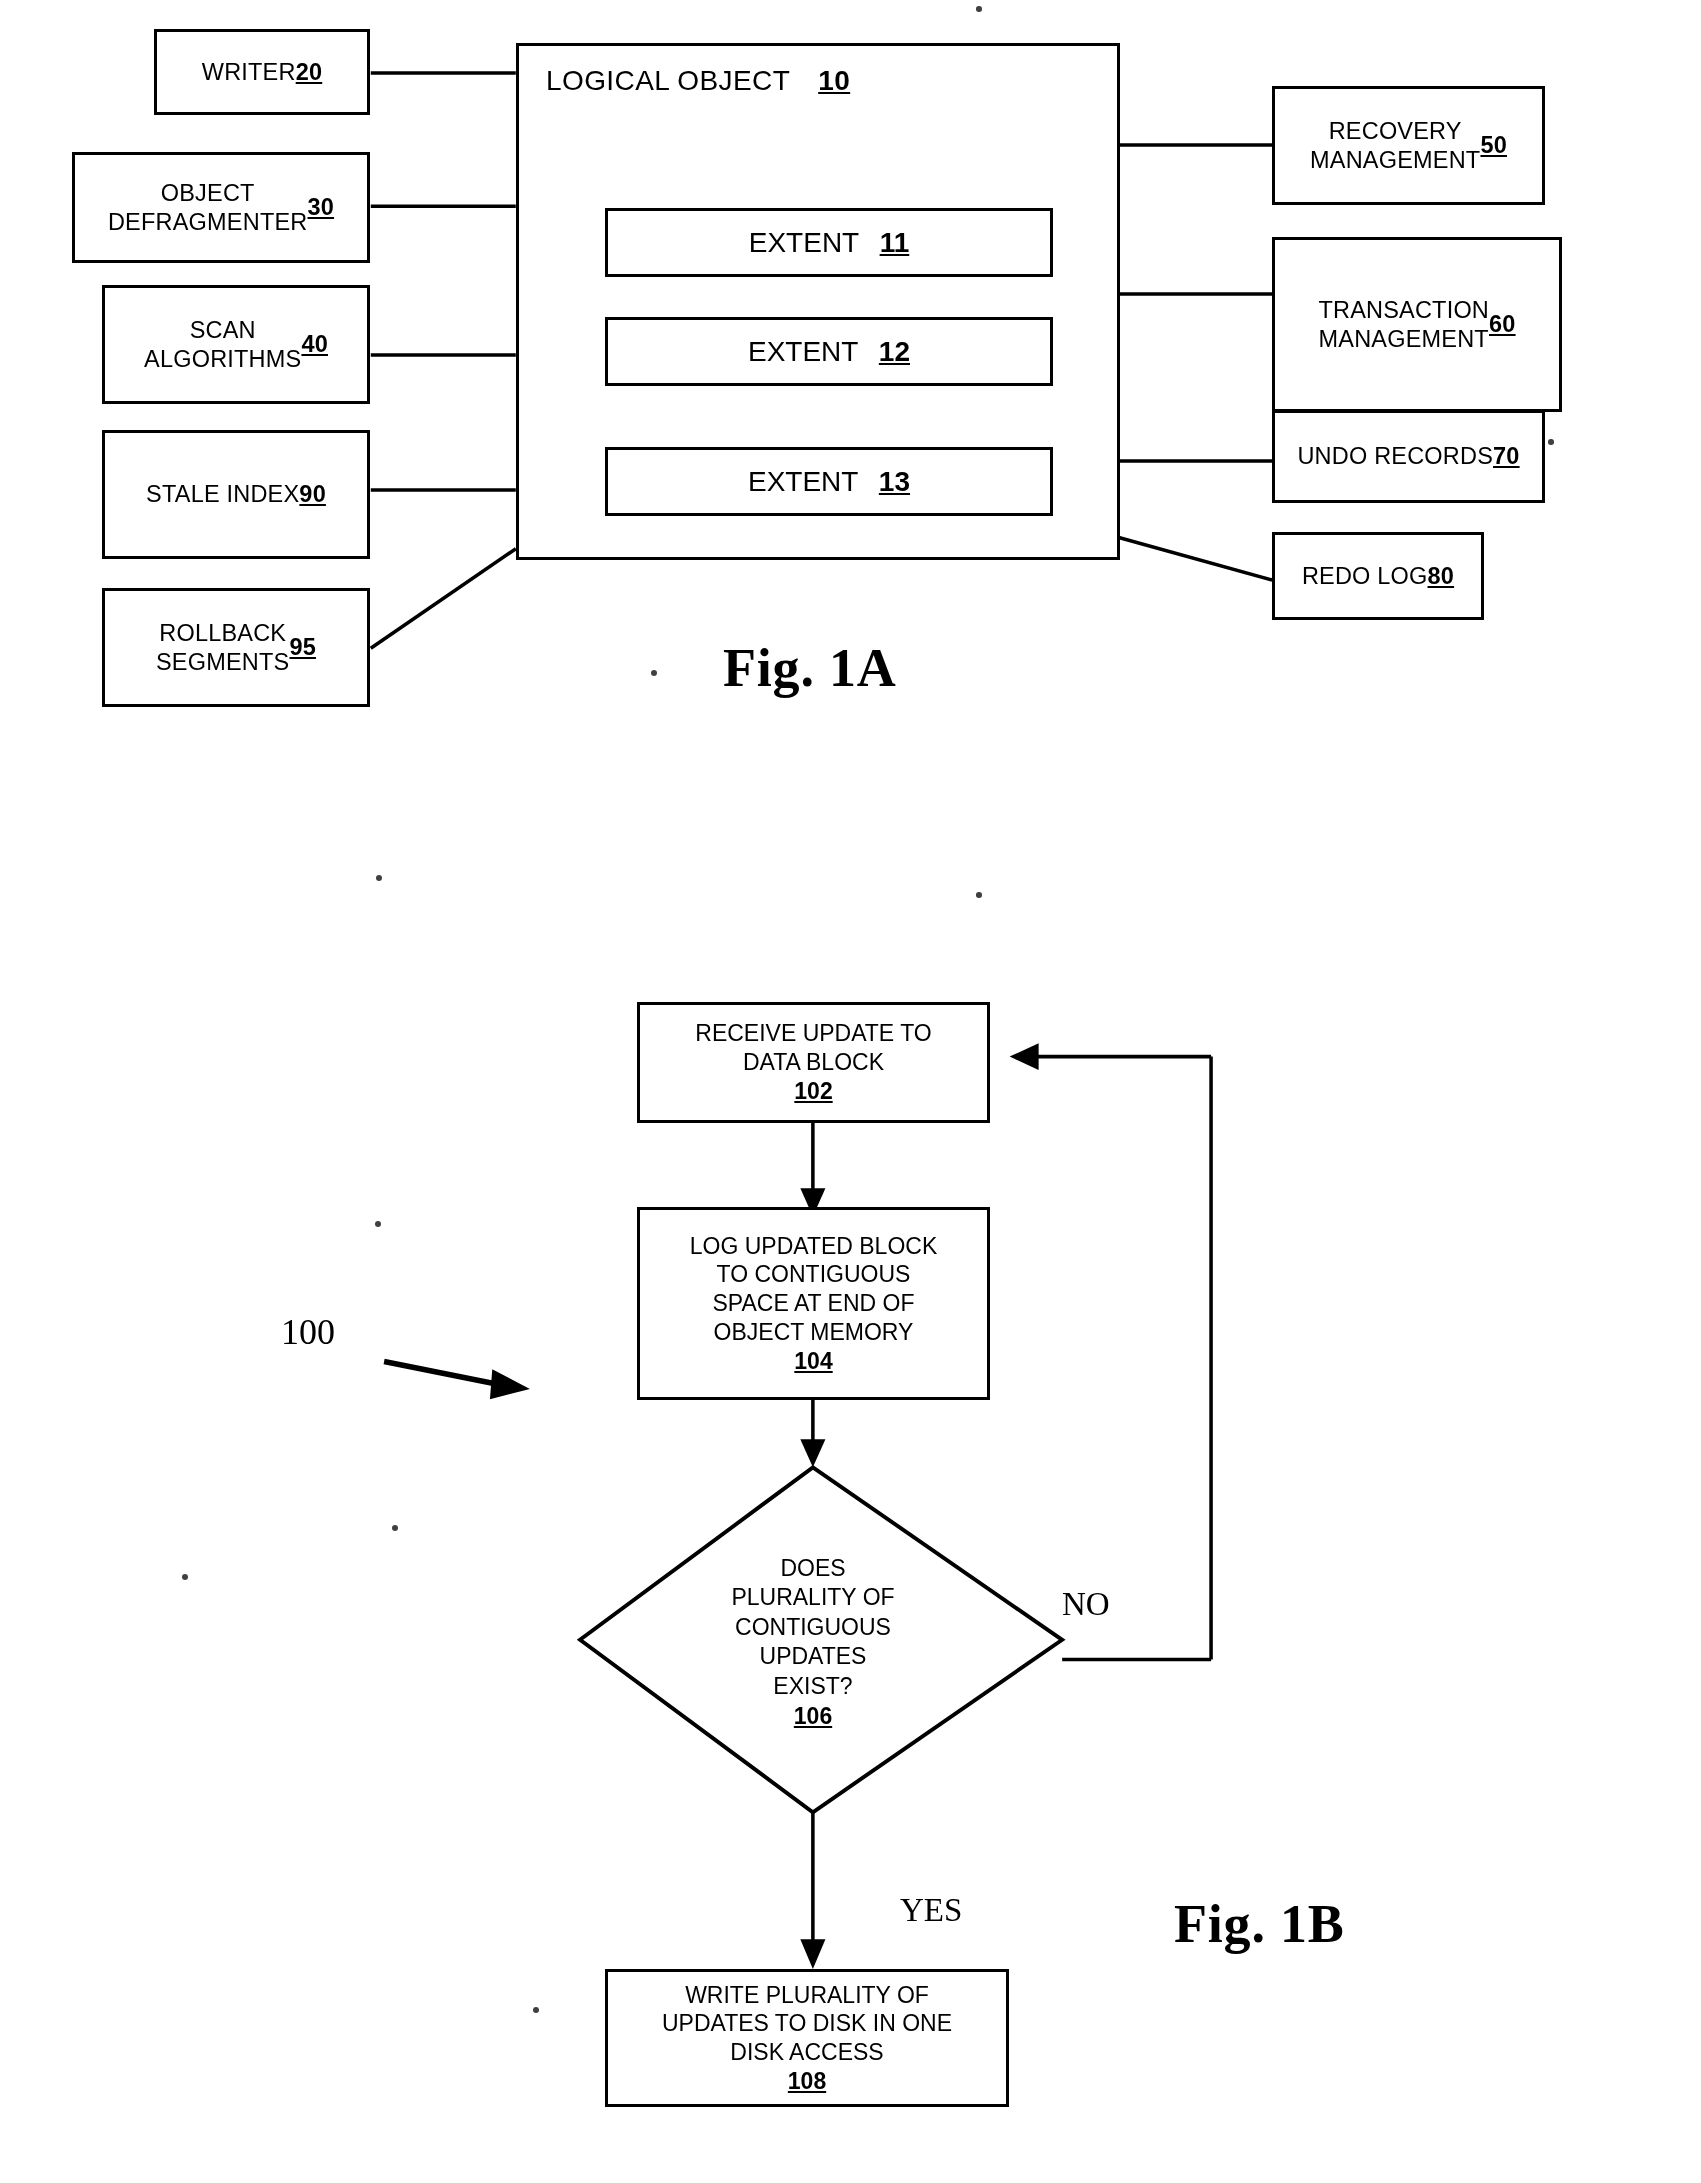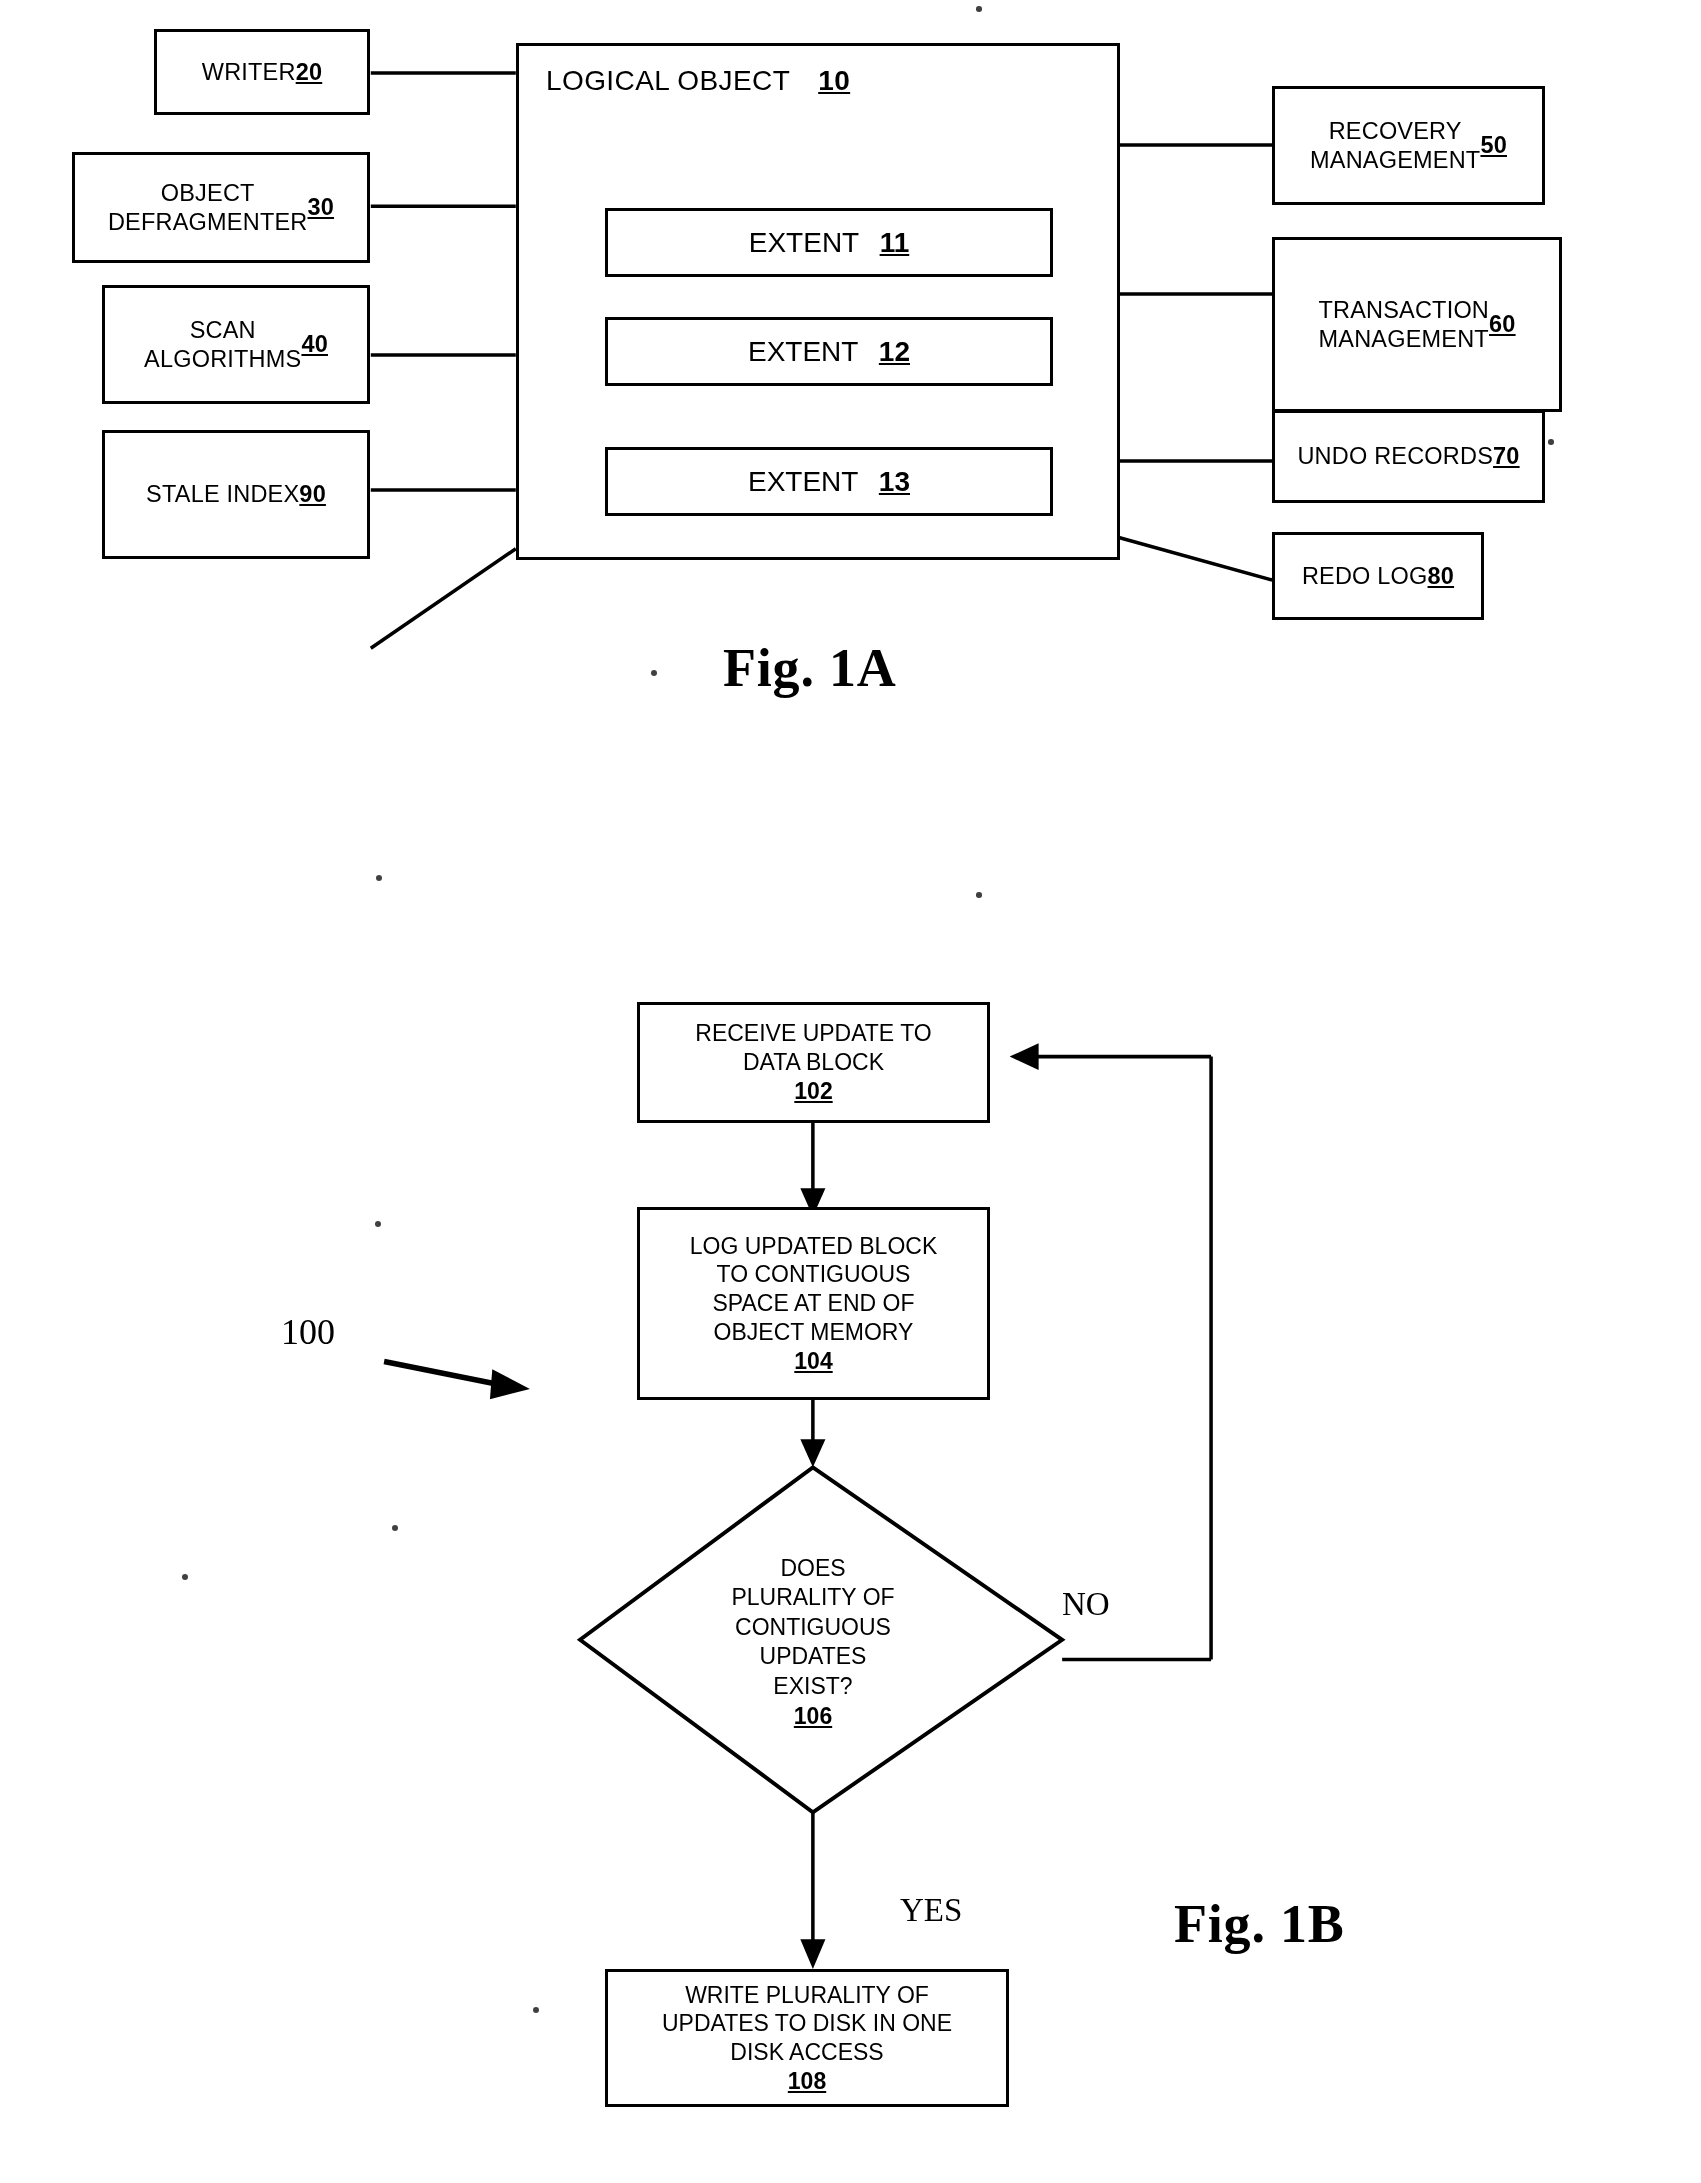--- a/index.html
+++ b/index.html
@@ -266,20 +266,25 @@
     <span class="lines">SCAN
 ALGORITHMS</span>
     <span class="ref">40</span>
   </div>
 
   <div class="box" style="left:102px; top:430px; width:268px; height:129px;">
     <span class="lines">STALE INDEX</span>
     <span class="ref">90</span>
   </div>
 
+  <div class="box" style="left:102px; top:588px; width:268px; height:119px;">
+    <span class="lines">ROLLBACK
+SEGMENTS</span>
+    <span class="ref">95</span>
+  </div>
 
   <div class="box" style="left:1272px; top:86px; width:273px; height:119px;">
     <span class="lines">RECOVERY
 MANAGEMENT</span>
     <span class="ref">50</span>
   </div>
 
   <div class="box" style="left:1272px; top:237px; width:290px; height:175px;">
     <span class="lines">TRANSACTION
 MANAGEMENT</span>

